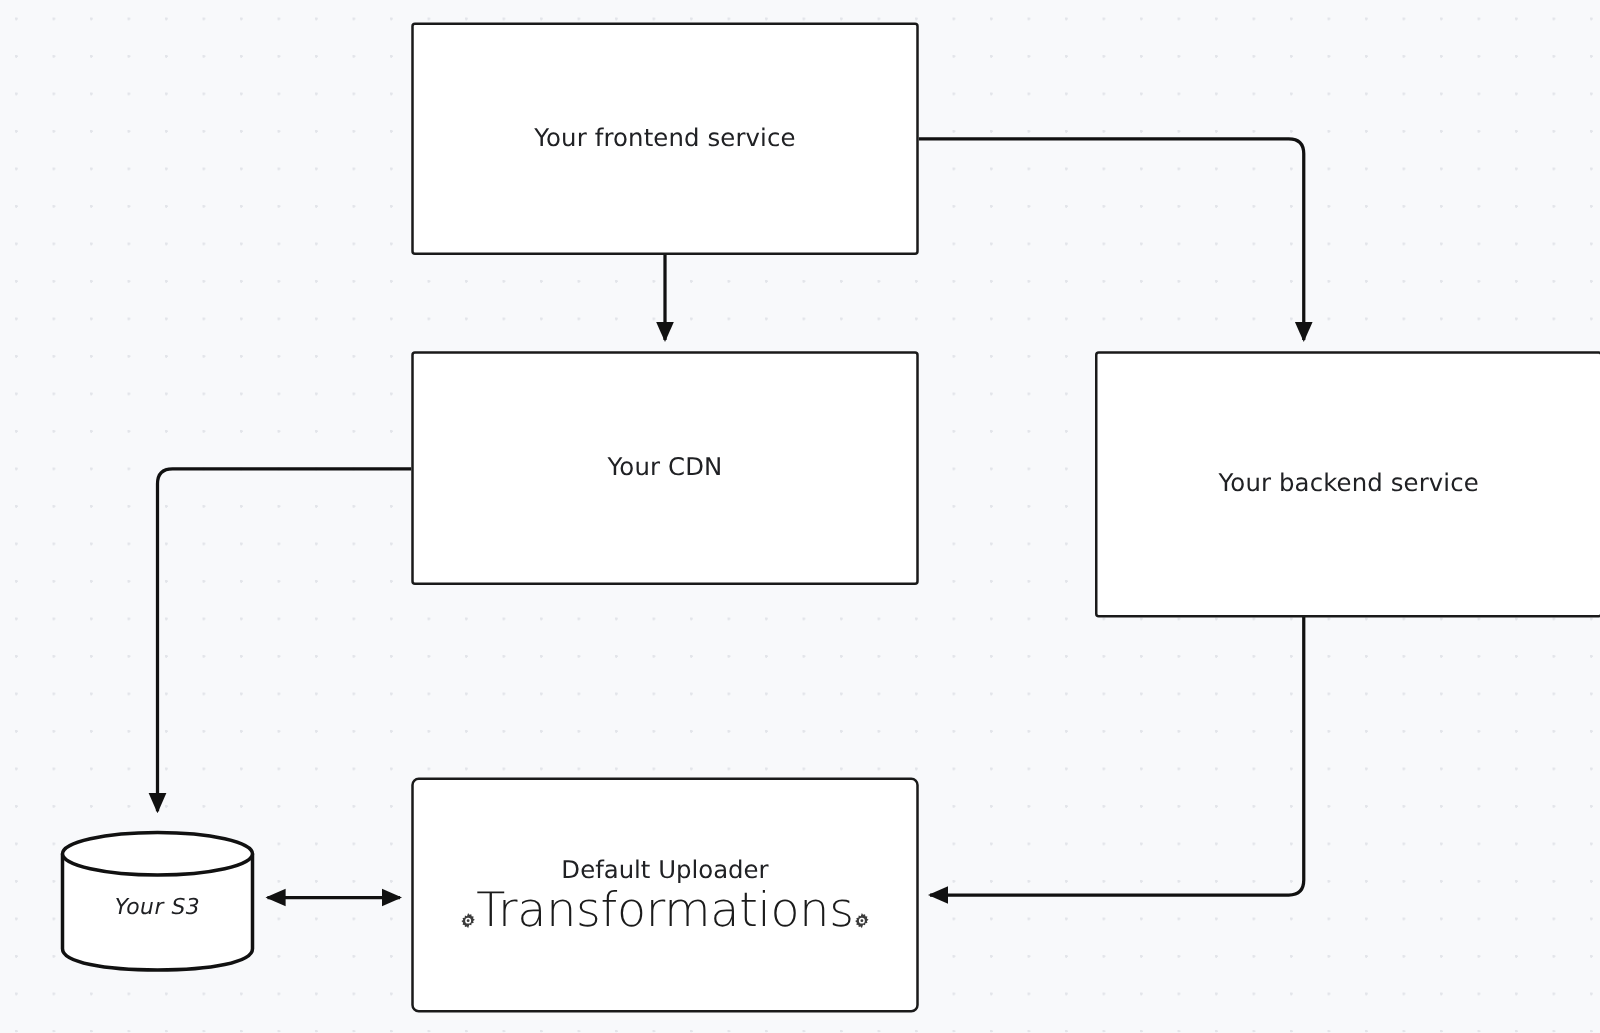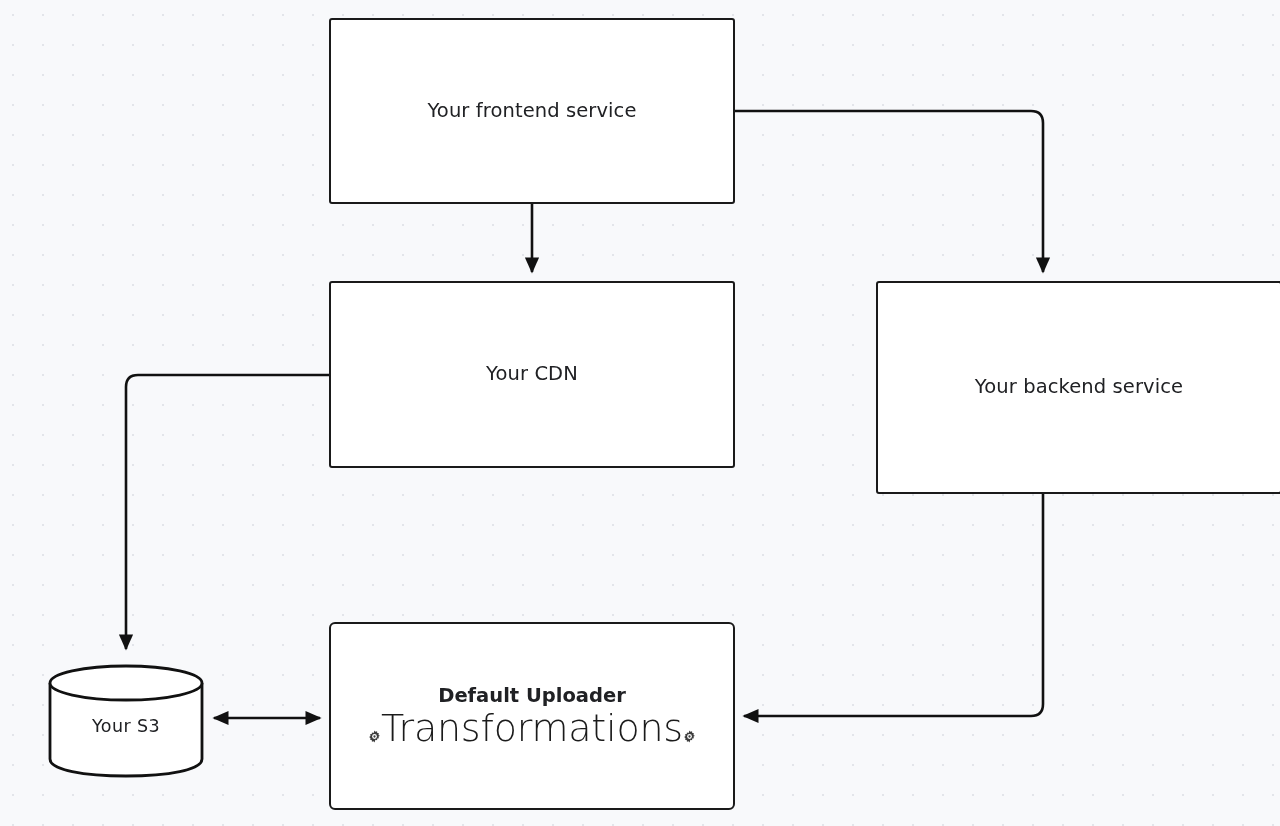--- a/index.html
+++ b/index.html
@@ -55,21 +55,21 @@
   #node-frontend { left: 329px; top: 18px;  width: 406px; height: 186px; }
   #node-cdn      { left: 329px; top: 281px; width: 406px; height: 187px; }
   #node-backend  { left: 876px; top: 281px; width: 406px; height: 213px; }
   #node-transformations {
     left: 329px; top: 622px; width: 406px; height: 188px;
     border-radius: 6px;
     justify-content: center;
   }
   .xform-sub {
     font-size: 19.5px;
-    font-weight: 700;
+    font-weight: 400;
     color: #202124;
     margin-bottom: 2px;
     text-align: center;
   }
   .xform-main-row {
     display: flex;
     align-items: center;
     justify-content: center;
     gap: 0;
   }
@@ -92,20 +92,21 @@
   }
   .gear-icon svg { display: block; width: 13px; height: 13px; }
 
   
   #node-s3 {
     position: absolute;
     left: 47px;
     top: 663px;
     width: 158px;
     height: 116px;
+    font-style: italic;
   }
   #node-s3 svg { display: block; width: 158px; height: 116px; }
   #node-s3 .s3-text {
     position: absolute;
     left: 0;
     top: 0;
     width: 158px;
     height: 116px;
     display: flex;
     align-items: center;

